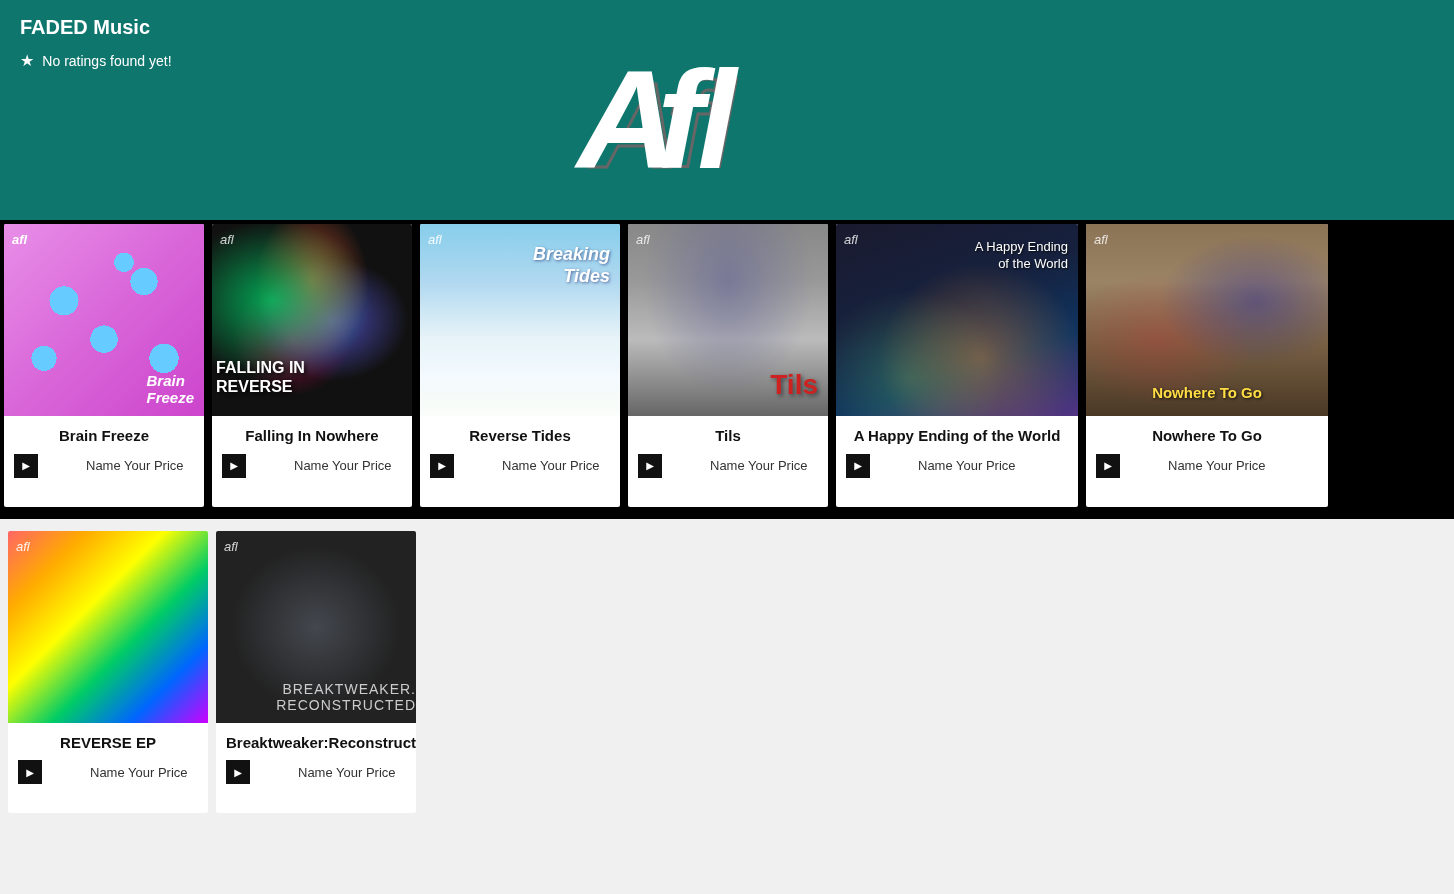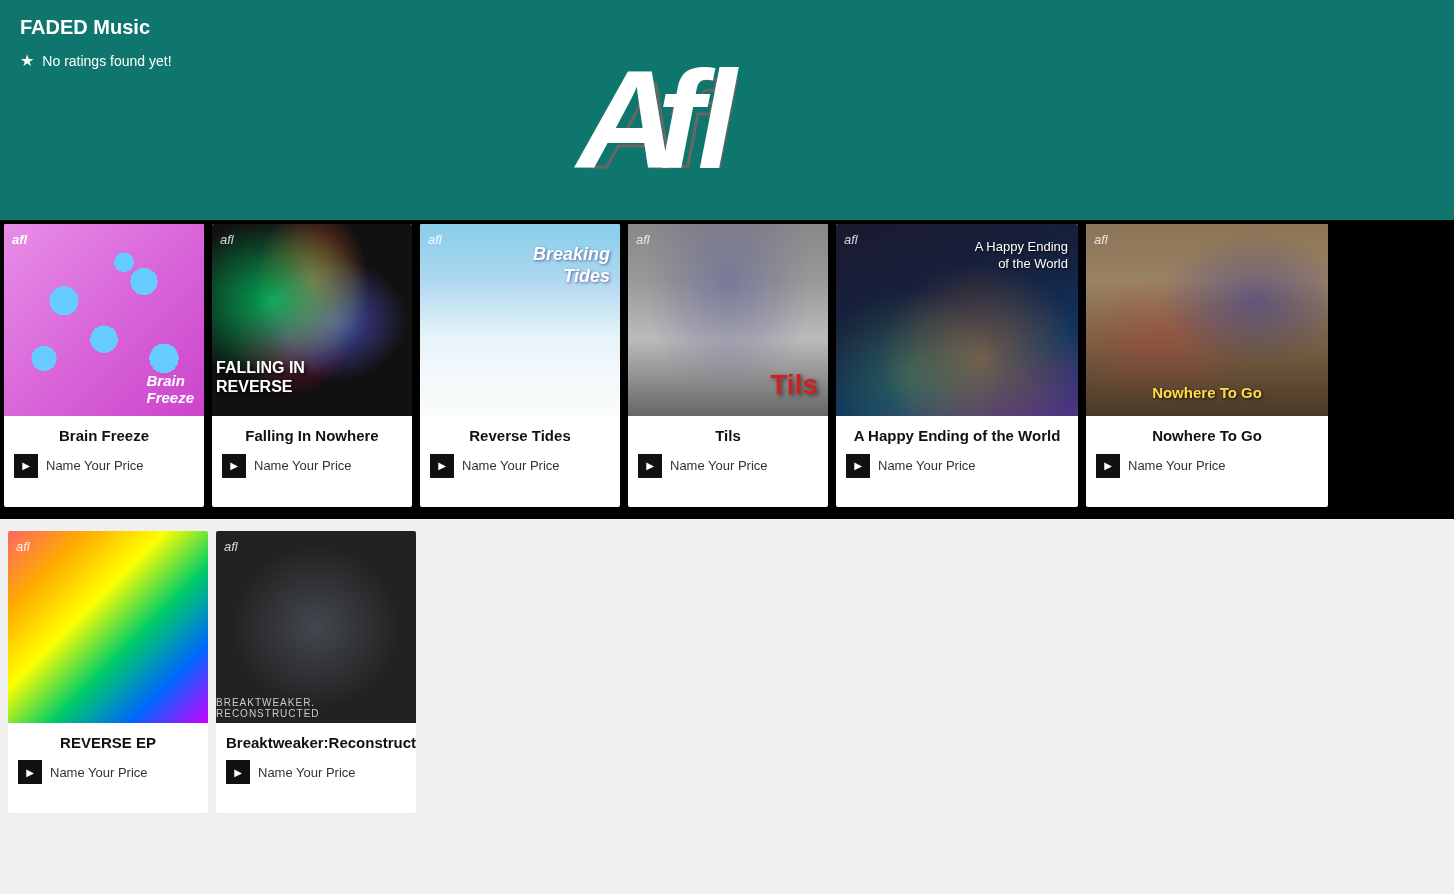--- a/index.html
+++ b/index.html
@@ -107,20 +107,21 @@
       display: flex;
       align-items: center;
       justify-content: center;
       font-size: 10px;
       flex-shrink: 0;
     }
 
     .price-label {
       font-size: 13px;
       color: #333;
+      margin-left: 40px;
     }
 
     
     .cover-brain-freeze {
       background: linear-gradient(135deg, #e88ee8 0%, #d966d9 50%, #cc44cc 100%);
       position: relative;
     }
     .cover-brain-freeze::before {
       content: '';
       position: absolute;
@@ -337,26 +338,26 @@
       position: relative;
     }
     .cover-breaktweaker::before {
       content: '';
       position: absolute;
       inset: 0;
       background: radial-gradient(ellipse at 50% 50%, rgba(200,220,255,0.2) 0%, transparent 60%);
     }
     .cover-breaktweaker .cover-text {
       position: absolute;
-      bottom: 4px;
+      bottom: 10px;
       left: 0;
       right: 0;
       color: #ccc;
-      font-size: 10px;
-      text-align: left;
+      font-size: 14px;
+      text-align: right;
       text-transform: uppercase;
       letter-spacing: 1px;
     }
     .cover-breaktweaker .cover-top-label {
       position: absolute;
       top: 8px;
       left: 8px;
       color: rgba(255,255,255,0.8);
       font-size: 13px;
       font-style: italic;

